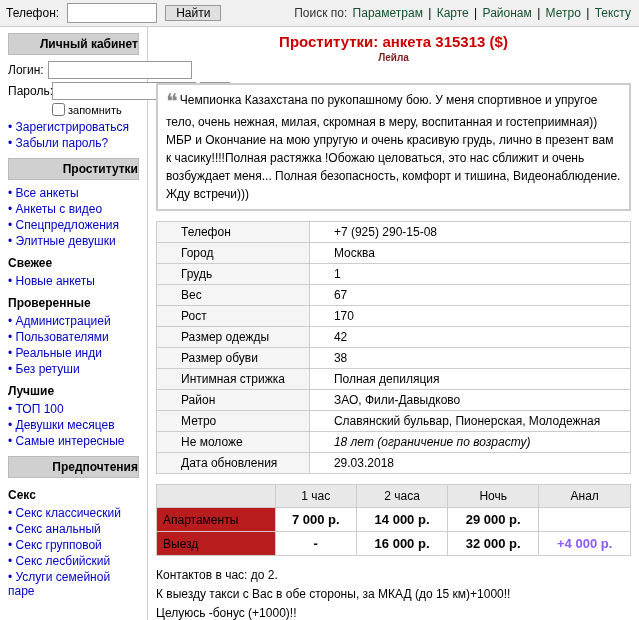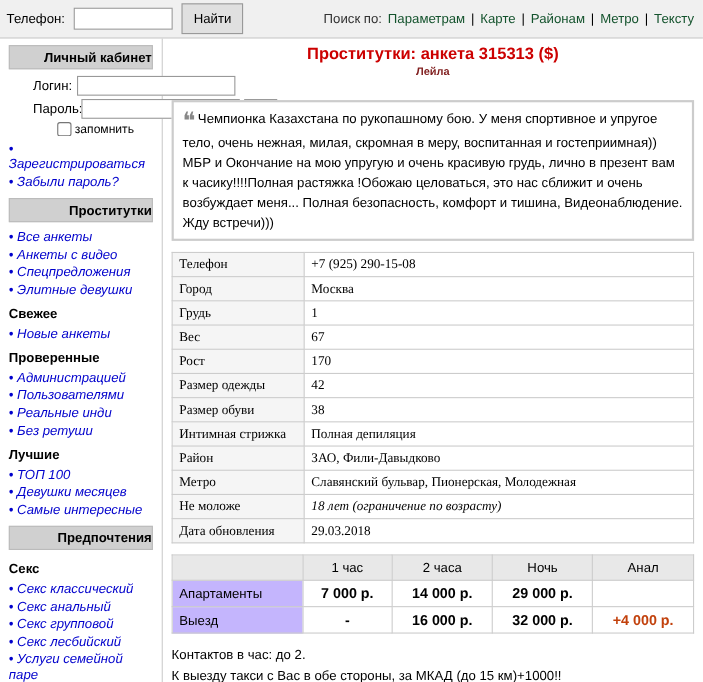--- a/index.html
+++ b/index.html
@@ -6,21 +6,21 @@
     body { font-family: Arial, sans-serif; font-size: 12px; background: #fff; width: 639px; }
 
     
     .top-bar {
       display: flex; align-items: center; background: #f0f0f0;
       border-bottom: 1px solid #ccc; padding: 3px 6px; gap: 8px;
     }
     .top-bar-phone-label { font-size: 12px; }
     .top-bar-phone-input { width: 90px; height: 20px; border: 1px solid #999; font-size: 12px; }
     .top-bar-search-btn {
-      height: 28px; padding: 0 10px; background: #e0e0e0;
+      height: 16px; padding: 0 10px; background: #e0e0e0;
       border: 1px solid #999; cursor: pointer; font-size: 12px;
     }
     .top-bar-spacer { flex: 1; }
     .top-bar-links { font-size: 12px; }
     .top-bar-links span { color: #333; }
     .top-bar-links a { color: #14532d; text-decoration: none; margin: 0 2px; }
 
     
     .main-layout { display: flex; }
 
@@ -30,60 +30,60 @@
       padding: 6px 8px; font-size: 12px;
     }
     .sidebar-section-title {
       background: #d0d0d0; text-align: right; font-weight: bold;
       padding: 3px 0; margin-bottom: 4px; margin-top: 6px;
       border: 1px solid #bbb;
     }
     .sidebar-section-title:first-child { margin-top: 0; }
     .sidebar-form { display: flex; flex-direction: column; gap: 3px; padding: 2px 0; }
     .sidebar-form-row { display: flex; align-items: center; gap: 4px; }
-    .sidebar-form-label { width: 40px; text-align: right; font-size: 12px; margin-left: 22px; }
+    .sidebar-form-label { width: 40px; text-align: right; font-size: 12px; }
     .sidebar-form-input { flex: 1; height: 18px; border: 1px solid #999; font-size: 11px; }
     .sidebar-ok-btn {
       height: 18px; padding: 0 6px; background: #e0e0e0;
       border: 1px solid #999; cursor: pointer; font-size: 11px;
     }
     .sidebar-remember { display: flex; align-items: center; gap: 3px; padding-left: 44px; font-size: 11px; }
     .sidebar-links { display: flex; flex-direction: column; gap: 2px; padding: 2px 0; }
-    .sidebar-links a { color: #00c; text-decoration: none; font-size: 12px; font-style: italic; }
+    .sidebar-links a { color: #00c; text-decoration: none; font-size: 12px; }
     .sidebar-links a.bullet::before { content: "• "; }
     .sidebar-links span.sub-head { font-weight: bold; font-size: 12px; color: #000; margin-top: 4px; display: block; }
 
     
     .content { flex: 1; padding: 6px 8px; font-size: 12px; }
     .content-title {
       text-align: center; color: #c00; font-weight: bold;
       font-size: 15px; margin-bottom: 2px;
     }
     .content-subtitle {
       text-align: center; color: #7f1d1d; font-weight: bold;
       font-size: 10px; margin-bottom: 20px;
     }
     .quote-block {
       border: 2px solid #ccc; padding: 6px 8px; margin-bottom: 10px;
       font-size: 12px; line-height: 1.5; background: #fff; position: relative;
     }
     .quote-mark { font-size: 22px; color: #888; vertical-align: top; margin-right: 2px; line-height: 1; }
     .info-table { width: 100%; border-collapse: collapse; margin-bottom: 10px; }
-    .info-table td { border: 1px solid #ccc; padding: 3px 6px; vertical-align: top; font-family: Liberation Serif, serif; }
+    .info-table td { border: 1px solid #ccc; padding: 3px 24px; vertical-align: top; }
     .info-table td:first-child { background: #f5f5f5; white-space: nowrap; width: 120px; }
     .info-table td.italic-val { font-style: italic; }
 
     .price-table { width: 100%; border-collapse: collapse; margin-bottom: 10px; }
     .price-table td, .price-table th {
       border: 1px solid #ccc; padding: 4px 6px; text-align: center;
     }
     .price-table th { background: #e8e8e8; font-weight: normal; font-size: 12px; }
-    .price-table td:first-child { text-align: left; background: #c4b5fd; }
+    .price-table td:first-child { text-align: left; background: #b91c1c; }
     .price-highlight { font-weight: bold; font-size: 13px; }
-    .price-green { color: #c2410c; }
+    .price-green { color: #8b5cf6; }
     .content-footer { font-size: 12px; line-height: 1.6; }
   </style>
 </head>
 <body>
 
 <div class="top-bar">
   <span class="top-bar-phone-label">Телефон:</span>
   <input class="top-bar-phone-input" type="text" style="">
   <button class="top-bar-search-btn">Найти</button>
   <span class="top-bar-spacer"></span>

